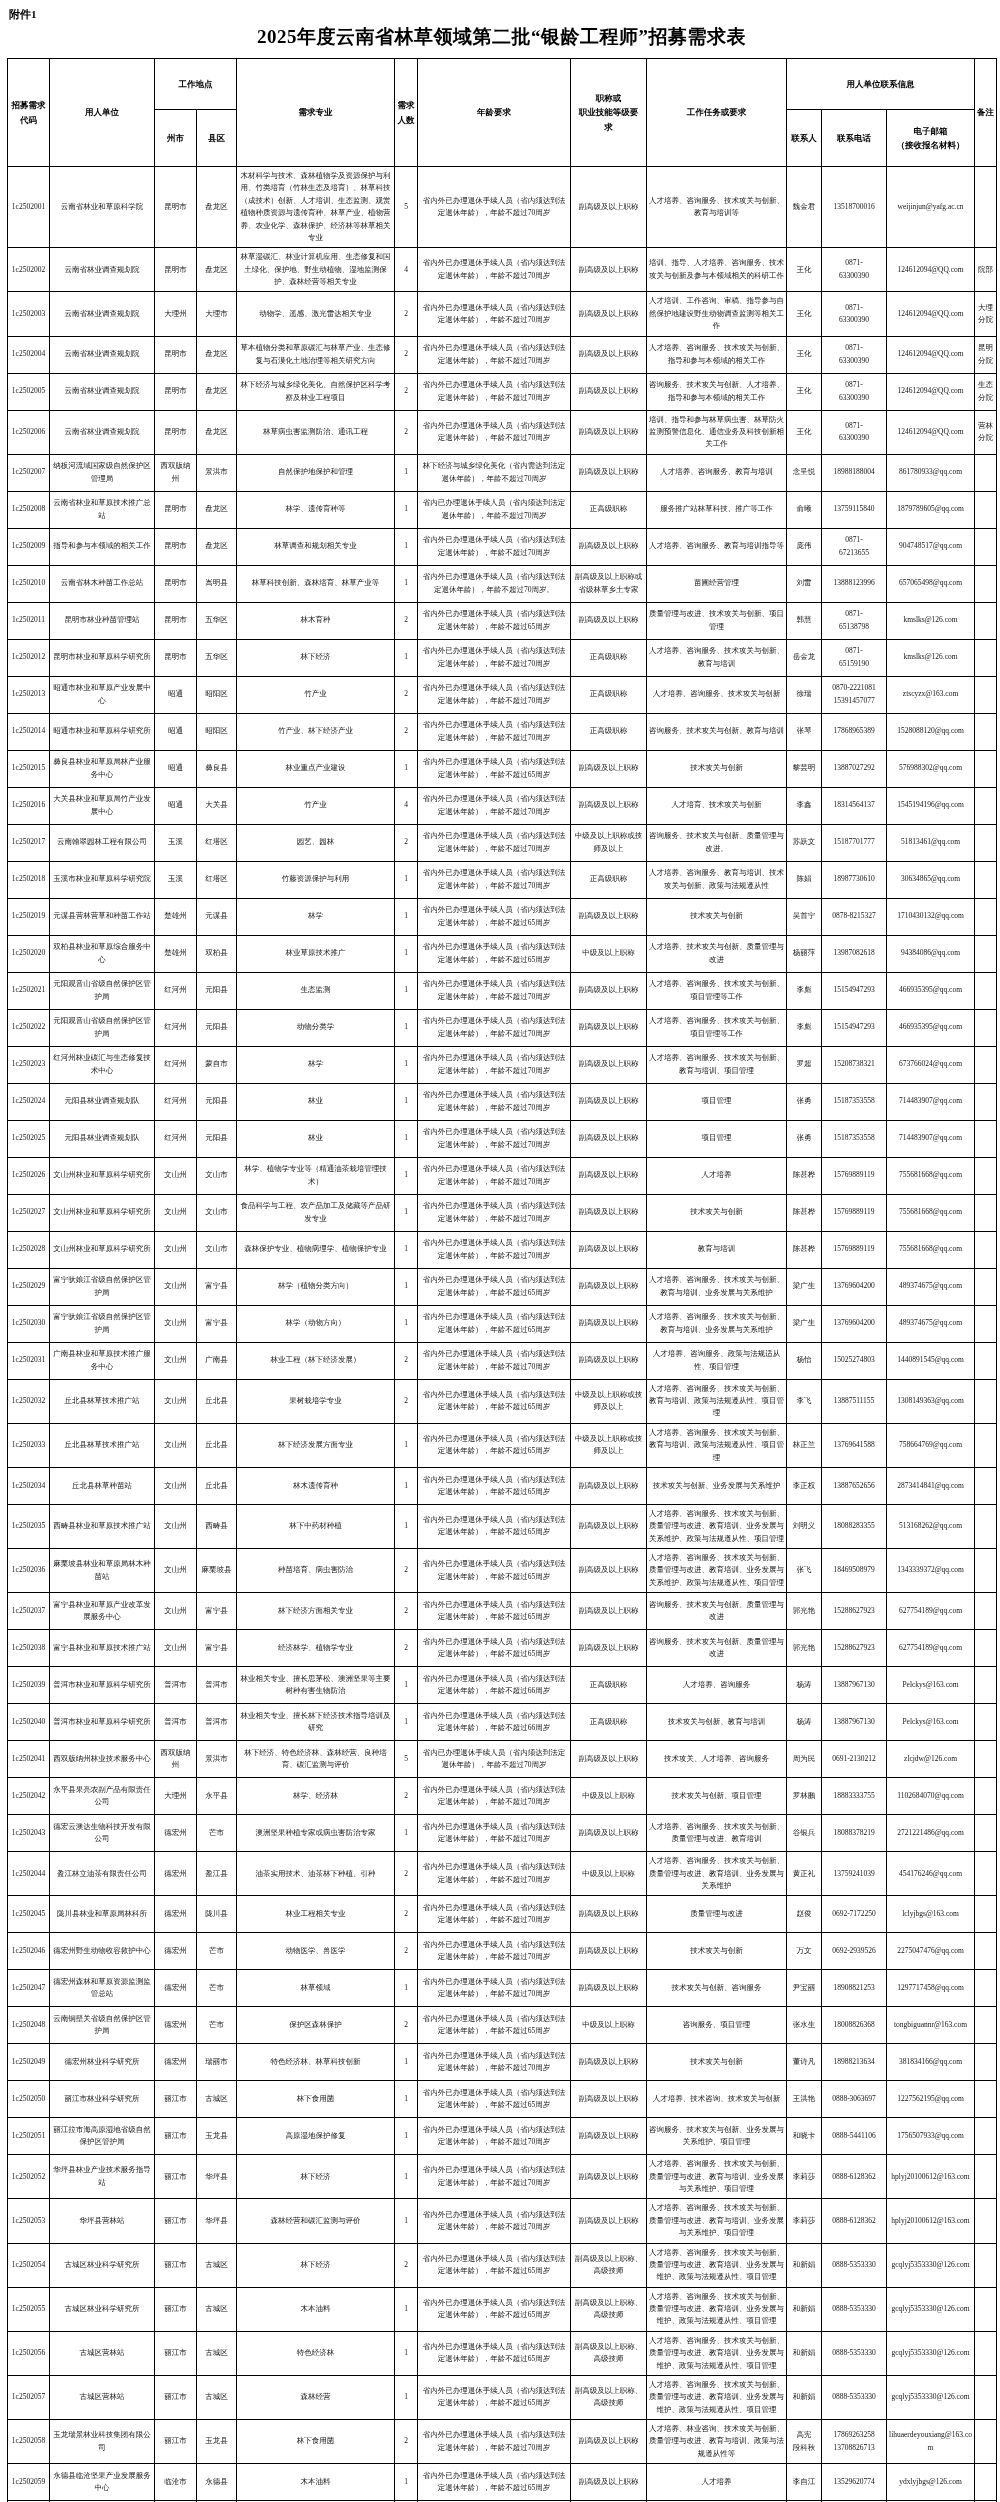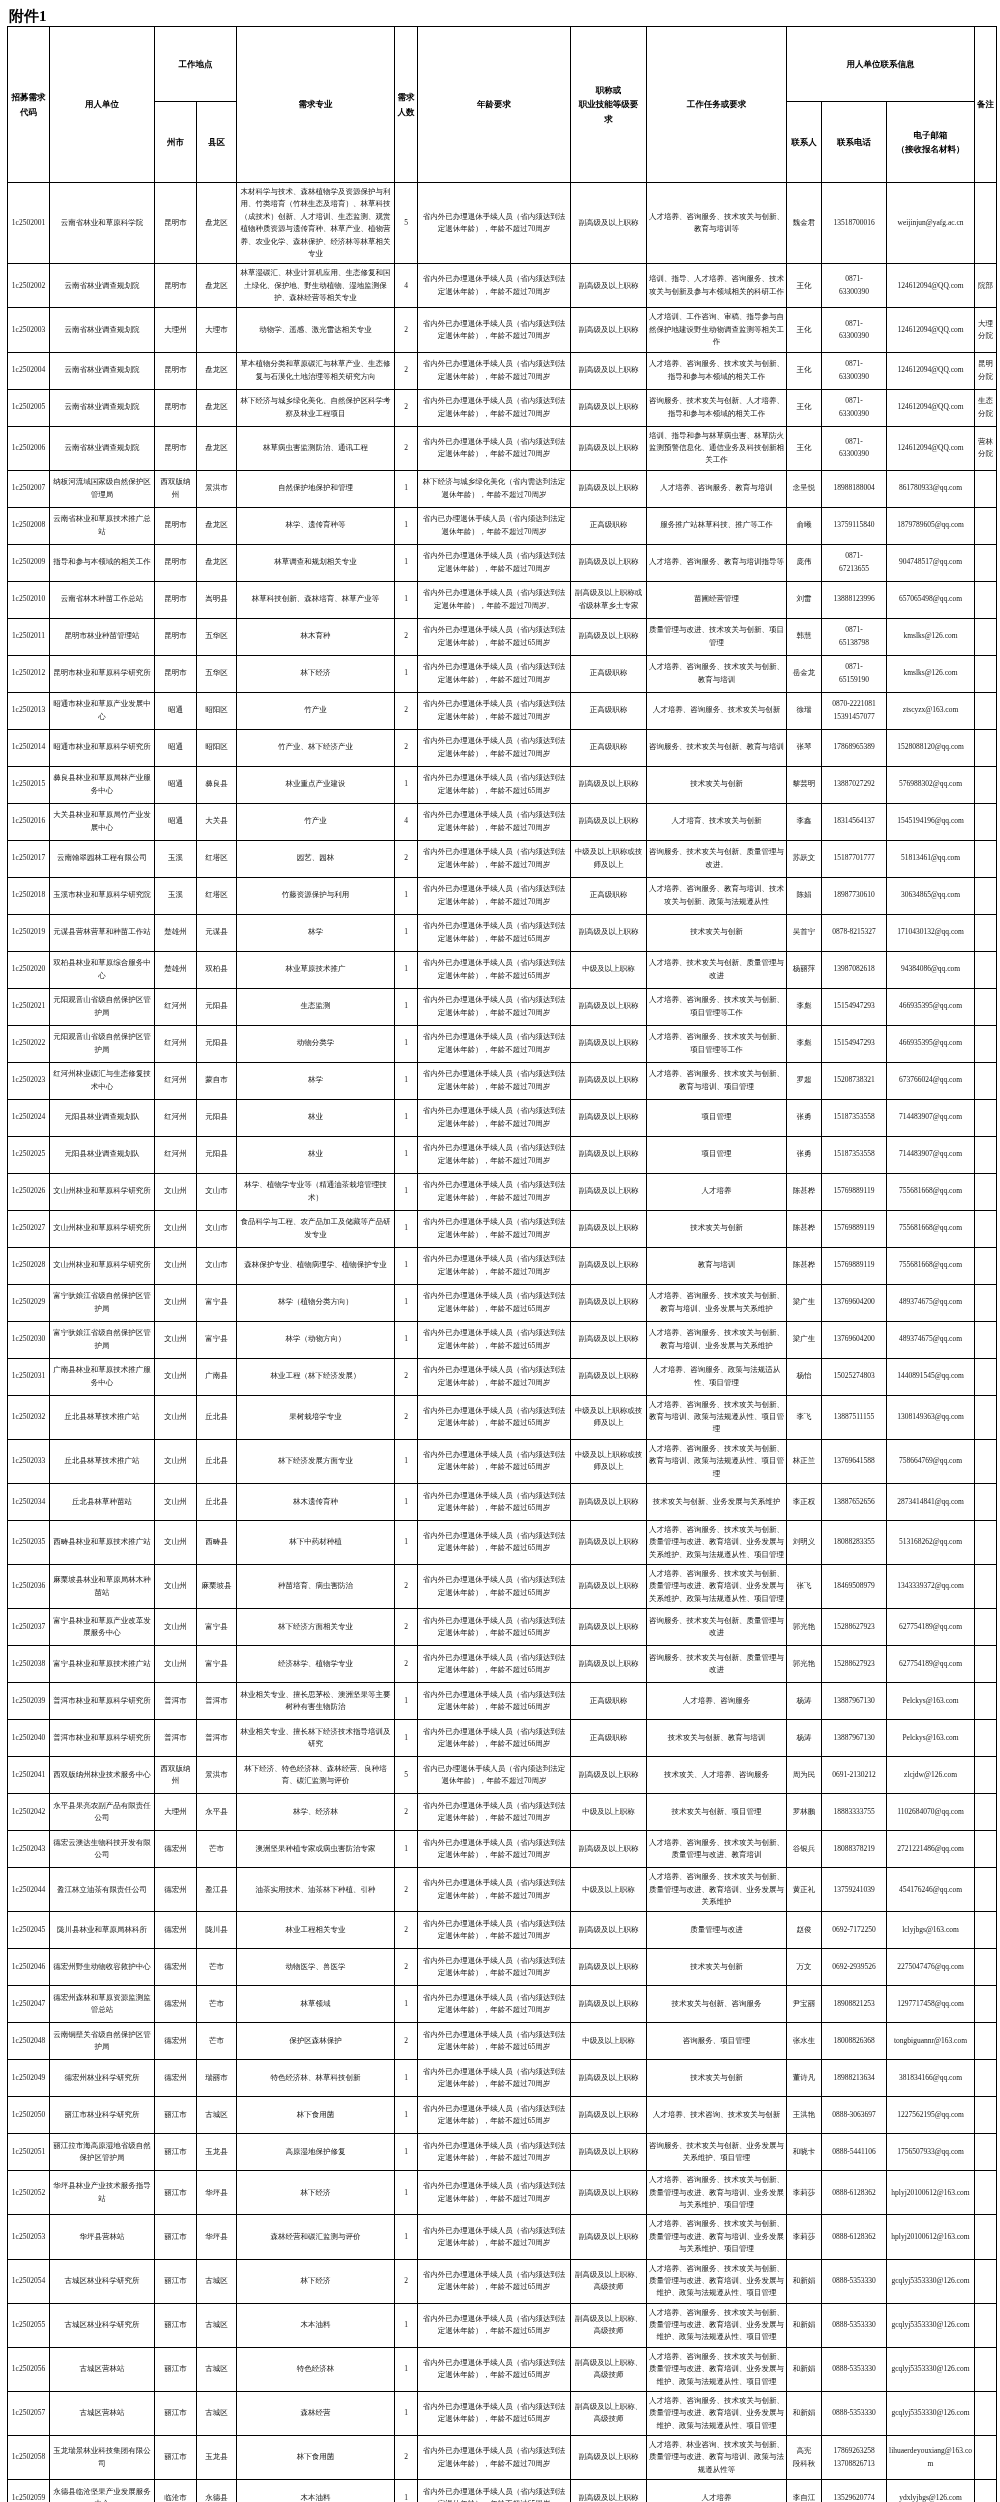--- a/index.html
+++ b/index.html
@@ -3,57 +3,58 @@
 <meta charset="utf-8">
 <style>
   html,body{margin:0;padding:0;background:#ffffff;}
   body{
     width:1000px;
     font-family:"Liberation Serif","DejaVu Serif",serif;
     color:#111;
   }
   .page{padding:4px 4px 6px 7px;}
   .attachment{
-    font-size:15px;font-weight:bold;color:#000;
+    font-size:11px;font-weight:bold;color:#000;
     padding:3px 0 0 2px;
   }
   .title{
     text-align:center;font-size:19px;font-weight:bold;color:#000;
     padding:2px 0 8px 0;letter-spacing:.5px;
   }
   table{
     border-collapse:collapse;table-layout:fixed;width:989px;
     background:#fff;
   }
   th,td{
     border:1px solid #000;
     font-size:7.5px;line-height:1.65;
     text-align:center;vertical-align:middle;
     padding:3px 2px;word-break:break-all;white-space:pre-line;
     color:#141414;
   }
-  th{font-size:8.5px;font-weight:bold;padding:20px 1px;color:#000;}
+  th{font-size:8.5px;font-weight:bold;padding:8px 1px;color:#000;}
   thead tr.h1 th{height:34px;}
   thead tr.h2 th{height:40px;}
   tbody td{height:30px;}
   td.c-email,td.c-phone,td.c-code{font-family:"Liberation Serif","DejaVu Serif",serif;}
   
   col.w-code{width:42px;}  col.w-emp{width:105px;}
   col.w-city{width:42px;}  col.w-cty{width:40px;}
   col.w-major{width:158px;}col.w-num{width:23px;}
   col.w-age{width:153px;}  col.w-title{width:76px;}
   col.w-task{width:140px;} col.w-person{width:35px;}
   col.w-phone{width:65px;} col.w-mail{width:88px;}
   col.w-note{width:22px;}
 </style>
 </head>
 <body>
 
 <div class="page">
   <div class="attachment">附件1</div>
+  <div class="title">2025年度云南省林草领域第二批“银龄工程师”招募需求表</div>
 
   <table>
     <colgroup>
       <col class="w-code">
         <col class="w-emp">
         <col class="w-city">
         <col class="w-cty">
       <col class="w-major">
         <col class="w-num">
         <col class="w-age">

